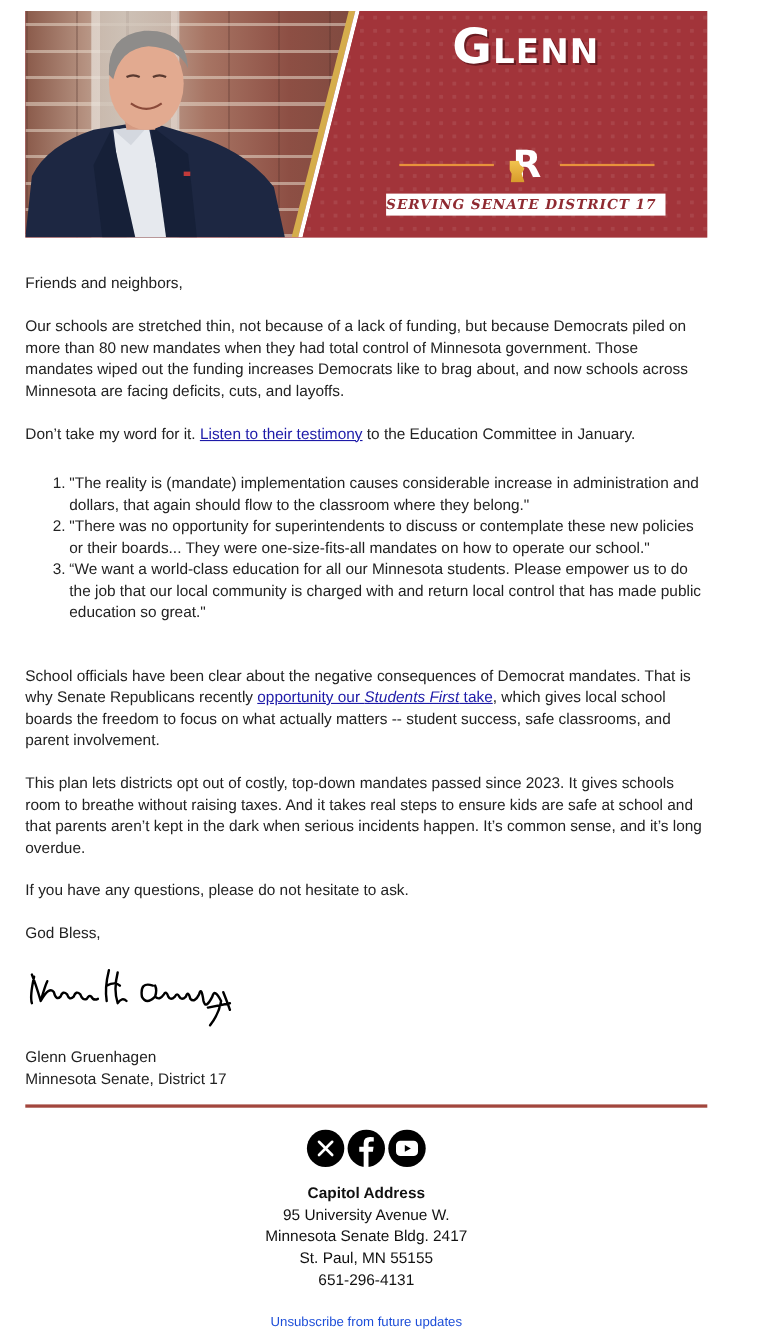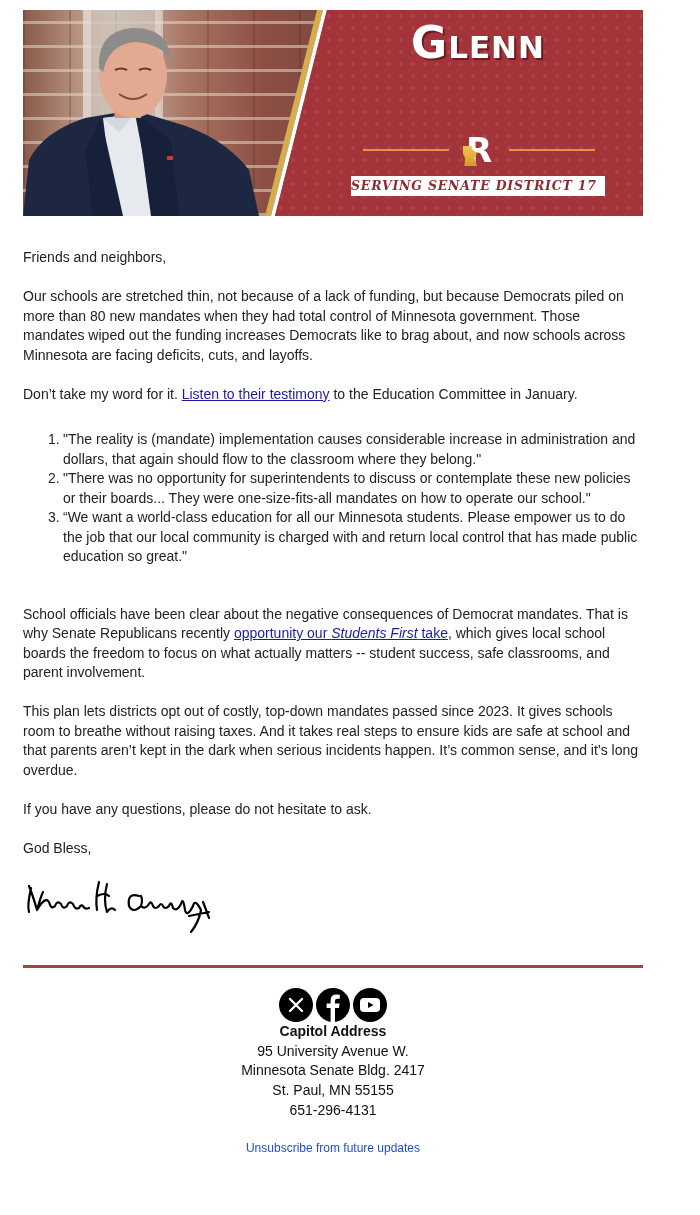--- a/index.html
+++ b/index.html
@@ -185,20 +185,21 @@
     }
     .social-btn {
       width: 34px; height: 34px;
       border-radius: 50%;
       background: #000000;
       display: flex;
       align-items: center;
       justify-content: center;
     }
     .addr {
+      margin-top: 14px;
       font-size: 14px;
       line-height: 19.7px;
       color: #111111;
     }
     .addr .title { font-weight: bold; }
     .unsub {
       display: inline-block;
       margin-top: 19px;
       font-size: 12px;
       line-height: 16px;
@@ -272,20 +273,24 @@
     <p style="margin-bottom:8px;">God Bless,</p>
 
     <svg class="signature" width="200" height="74" viewBox="0 0 200 74">
       <g fill="none" stroke="#000" stroke-width="2.2" stroke-linecap="round" stroke-linejoin="round">
         <path d="M8 22 Q4 40 6 46 M6 20 Q10 30 14 44 Q18 30 20 26 M14 44 Q22 30 26 36 Q28 44 32 40 Q34 34 38 38 Q40 44 44 40 Q46 34 50 38 Q52 44 56 42 Q58 38 60 40 Q62 44 66 42"></path>
         <path d="M76 16 Q72 32 74 44 M74 30 Q82 26 86 30 M84 18 Q80 34 84 46 Q88 40 92 44"></path>
         <path d="M116 30 Q104 26 106 40 Q110 48 118 40 Q120 34 118 30 M118 40 Q122 44 126 38 Q128 34 130 40 Q132 44 136 40 Q138 36 140 40 Q142 44 146 40 Q148 34 150 42 Q154 46 158 38 Q160 30 162 44 Q164 52 170 40 Q172 32 178 44 Q176 56 168 66 M166 50 Q176 48 186 46 M180 36 Q184 46 186 52"></path>
       </g>
     </svg>
 
+    <div class="sig-name">
+      <p>Glenn Gruenhagen</p>
+      <p>Minnesota Senate, District 17</p>
+    </div>
   </div>
 
   <div class="rule"></div>
 
   <div class="footer">
     <div class="social">
       <div class="social-btn">
         <svg width="16" height="16" viewBox="0 0 16 16">
           <path d="M2 2 L14 14 M14 2 L2 14" stroke="#fff" stroke-width="2.4" stroke-linecap="round"></path>
         </svg>

